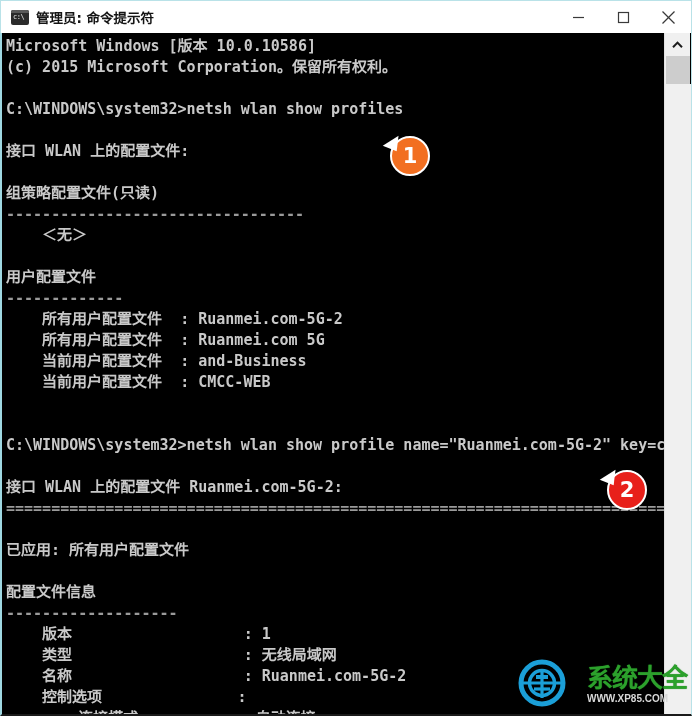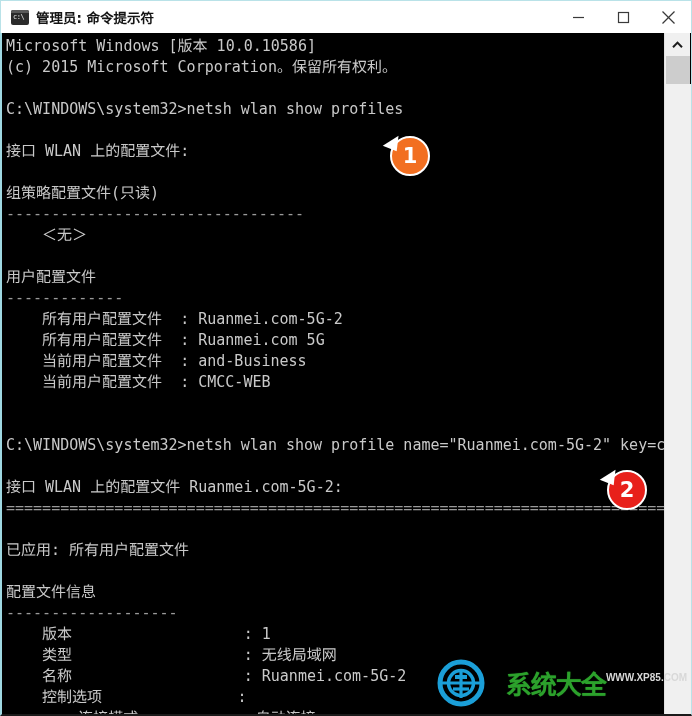--- a/index.html
+++ b/index.html
@@ -105,20 +105,21 @@
     overflow: hidden;
   }
   #screen {
     position: absolute;
     left: 2px;
     top: 0;
     width: 663px;
     height: 681px;
     background: #000000;
     overflow: hidden;
+    font-weight: bold;
   }
   #lines {
     position: absolute;
     left: 2px;
     top: 3px;
     width: 660px;
     font-family: "DejaVu Sans Mono", "Liberation Mono", monospace;
     font-size: 15px;
     line-height: 21px;
     color: #c9c9c9;
@@ -209,20 +210,21 @@
     height: 54px;
     display: flex;
     align-items: center;
     z-index: 11;
     pointer-events: none;
   }
   #wm-logo { flex: 0 0 auto; }
   #wm-textblock {
     margin-left: 20px;
     display: flex;
+    flex-direction: column;
     align-items: flex-start;
     justify-content: flex-start;
   }
   #wm-title {
     font-family: "DejaVu Sans", "Liberation Sans", sans-serif;
     font-size: 26px;
     font-weight: 700;
     color: #2ca12c;
     line-height: 28px;
     letter-spacing: -1px;

